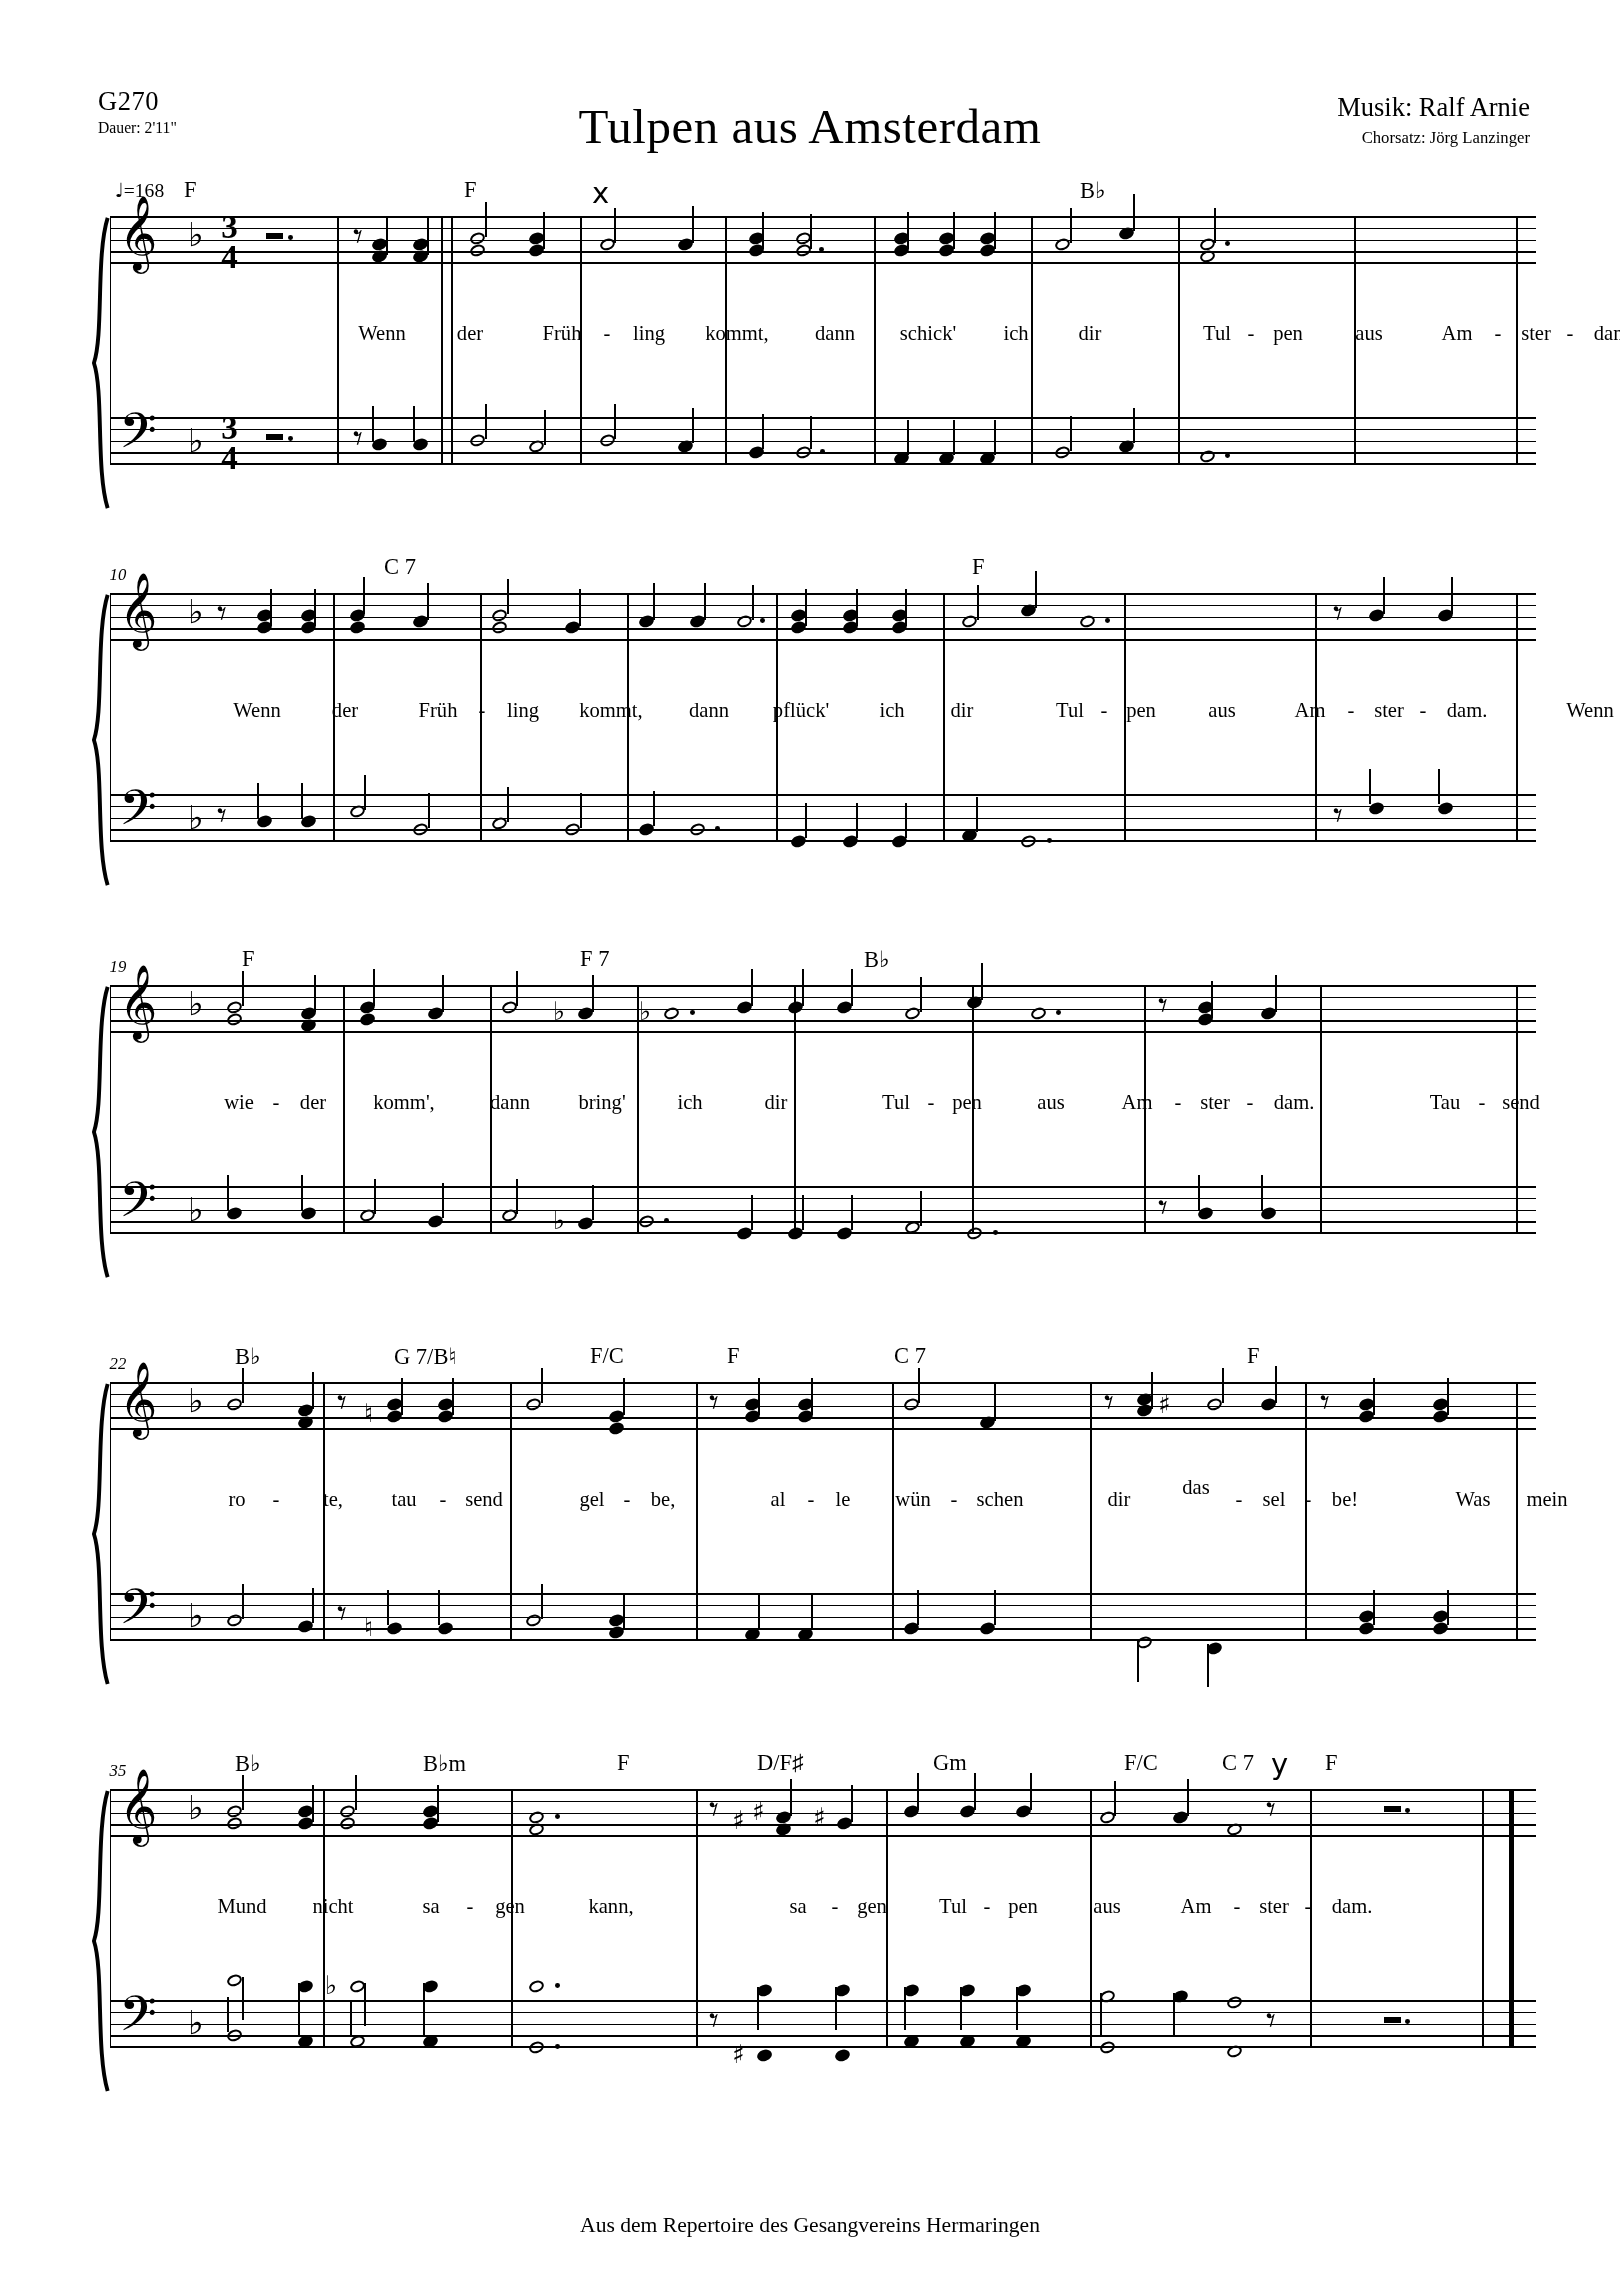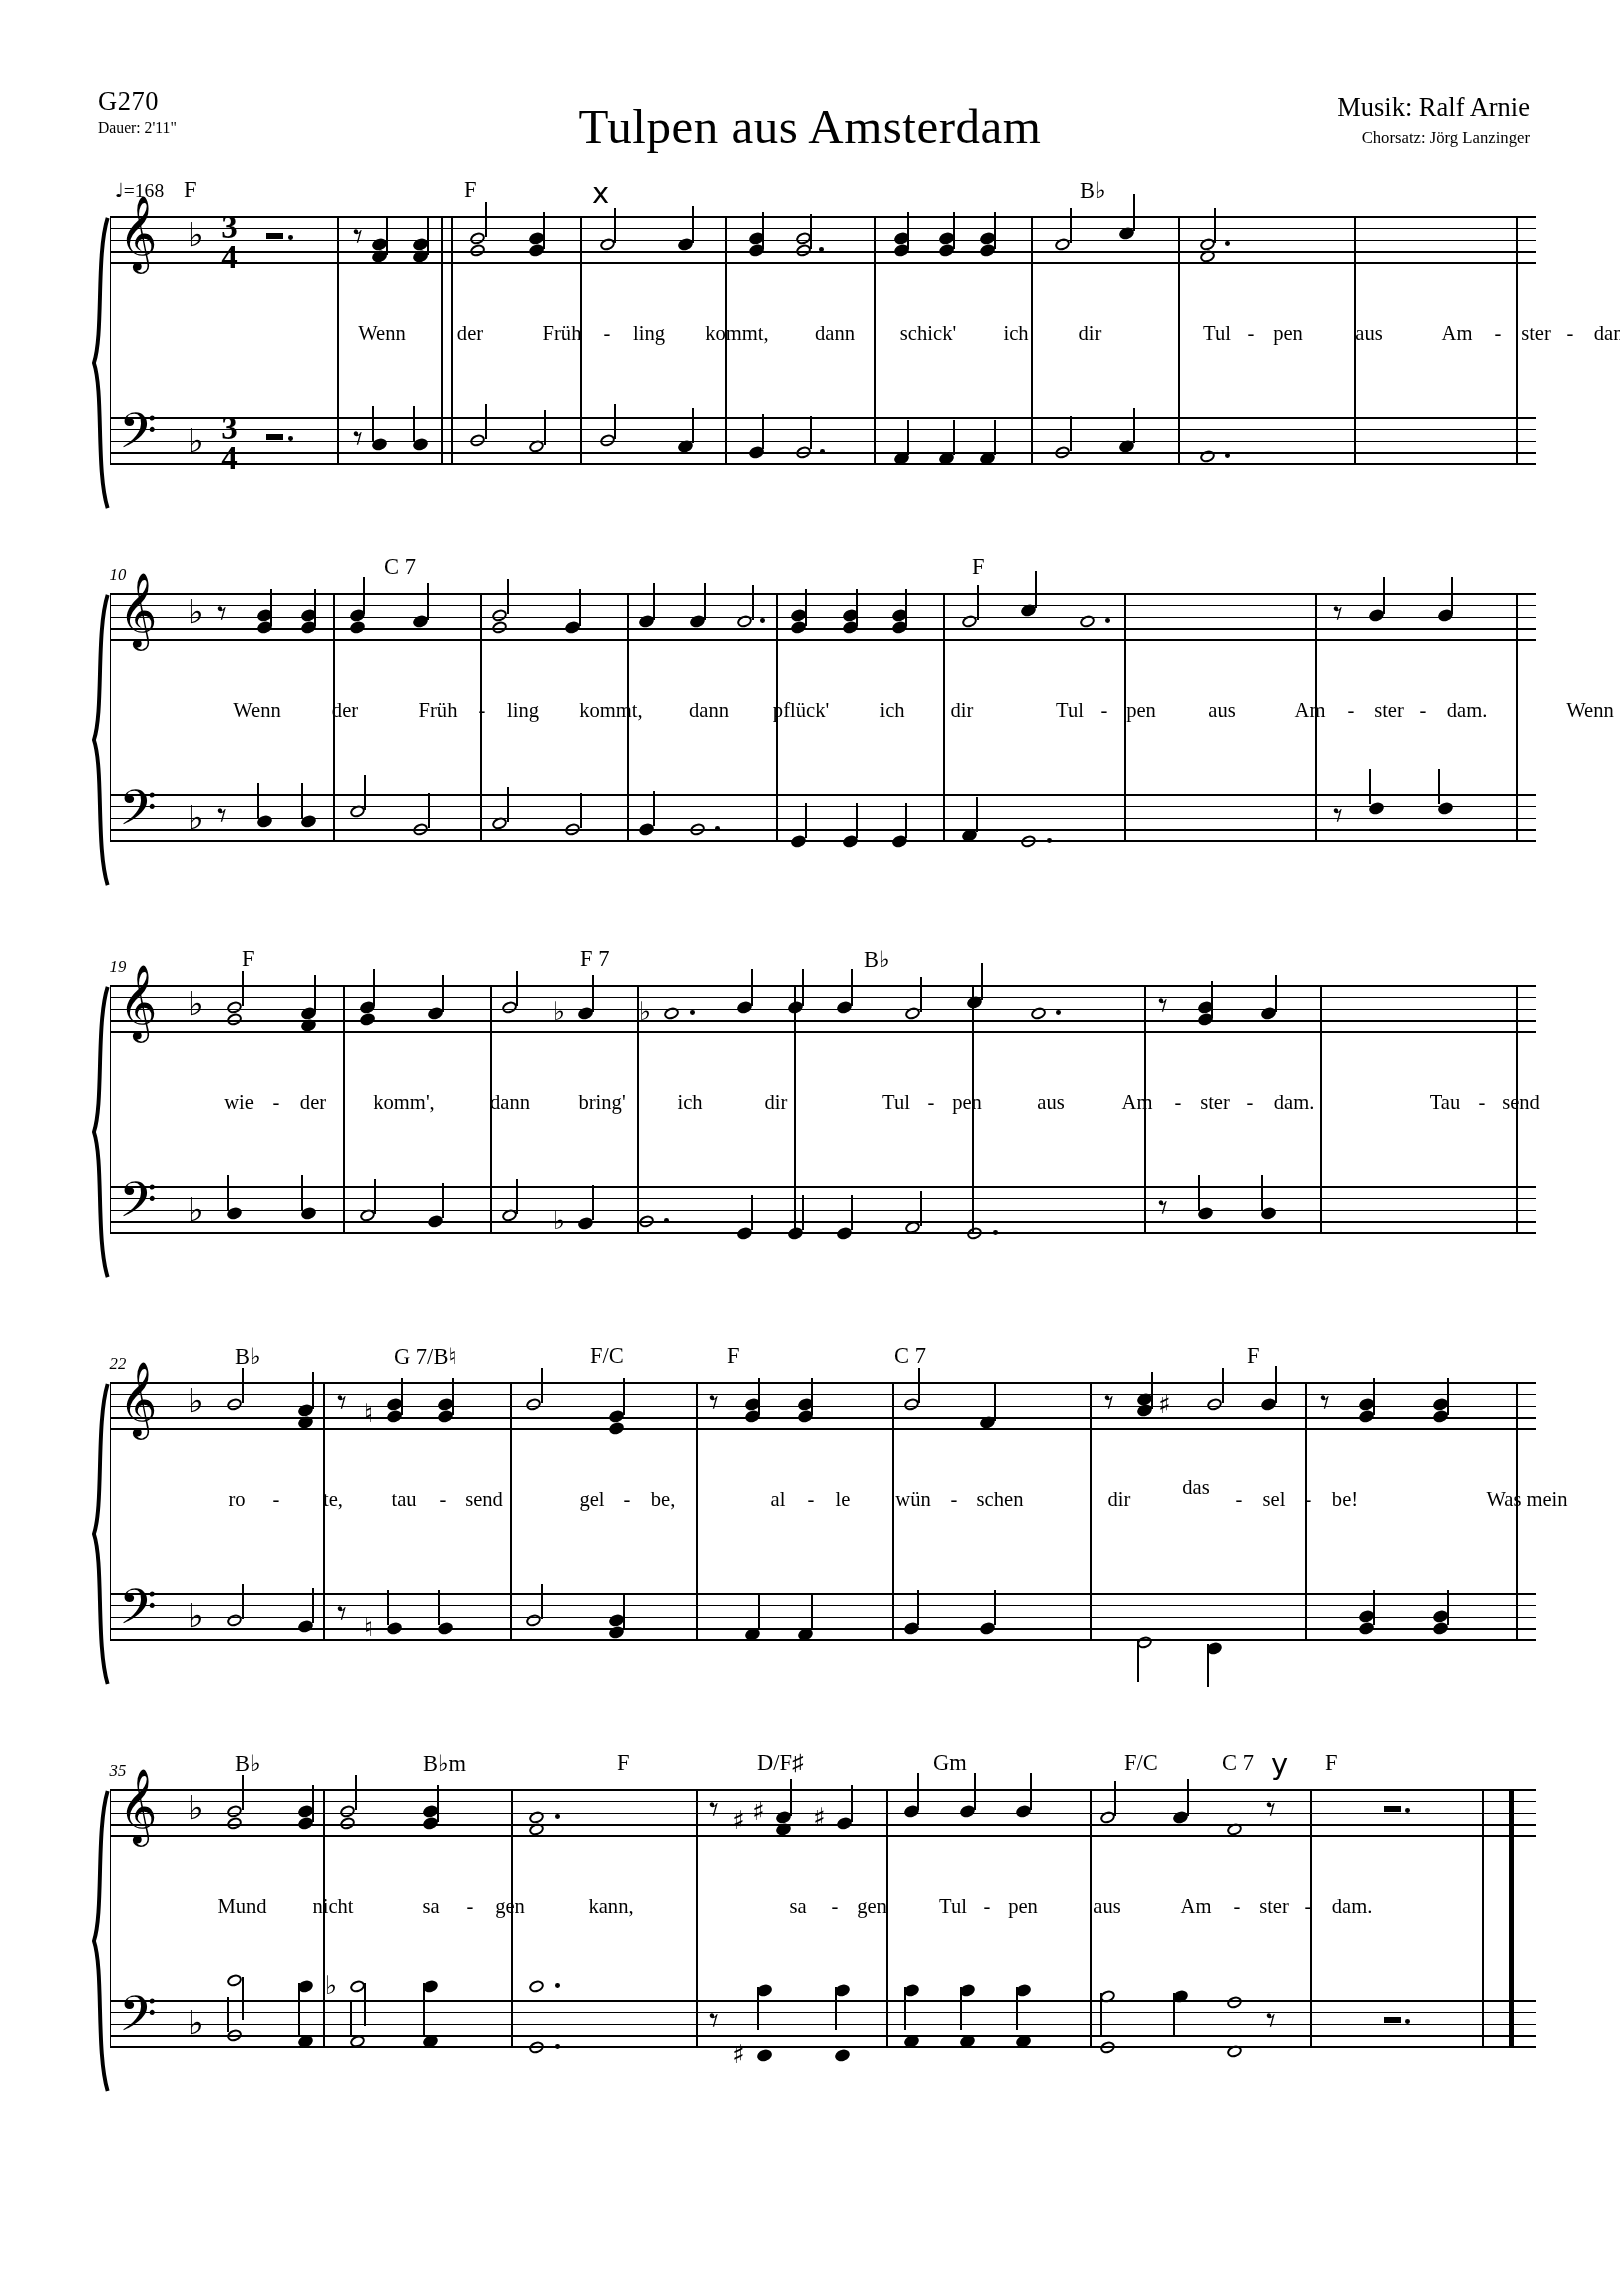--- a/index.html
+++ b/index.html
@@ -766,21 +766,21 @@
       <div class="lyric" style="left: 753px; top: 116px;">le</div>
       <div class="lyric" style="left: 823px; top: 116px;">wün</div>
       <div class="lyric" style="left: 864px; top: 116px;">-</div>
       <div class="lyric" style="left: 910px; top: 116px;">schen</div>
       <div class="lyric" style="left: 1029px; top: 116px;">dir</div>
       <div class="lyric" style="left: 1106px; top: 104px;">das</div>
       <div class="lyric" style="left: 1149px; top: 116px;">-</div>
       <div class="lyric" style="left: 1184px; top: 116px;">sel</div>
       <div class="lyric" style="left: 1218px; top: 116px;">-</div>
       <div class="lyric" style="left: 1255px; top: 116px;">be!</div>
-      <div class="lyric" style="left: 1414px; top: 116px; text-align: center;">Was</div>
+      <div class="lyric" style="left: 1383px; top: 116px; text-align: center;">Was</div>
       <div class="lyric" style="left: 1457px; top: 116px;">mein</div>
     </div>
 
   <div class="system" id="sys5" style="top:1779px; height:323px;">
     <div class="sysnum">35</div>
     <div class="brace" style="top:9.8px;">
       <svg width="21.6" height="304" viewBox="0 0 22 310">
         <path d="M18 2 C6 42 14 125 4 155 C14 185 6 268 18 308" fill="none" stroke="#000" stroke-width="4"></path>
       </svg>
     </div>
@@ -922,14 +922,15 @@
       <div class="lyric" style="left: 897px; top: 116px;">-</div>
       <div class="lyric" style="left: 933px; top: 116px;">pen</div>
       <div class="lyric" style="left: 1017px; top: 116px;">aus</div>
       <div class="lyric" style="left: 1106px; top: 116px;">Am</div>
       <div class="lyric" style="left: 1147px; top: 116px;">-</div>
       <div class="lyric" style="left: 1184px; top: 116px;">ster</div>
       <div class="lyric" style="left: 1218px; top: 116px;">-</div>
       <div class="lyric" style="left: 1262px; top: 116px;">dam.</div>
     </div>
 
+  <div class="footer-note">Aus dem Repertoire des Gesangvereins Hermaringen</div>
 </div>
 
 
 </body></html>

